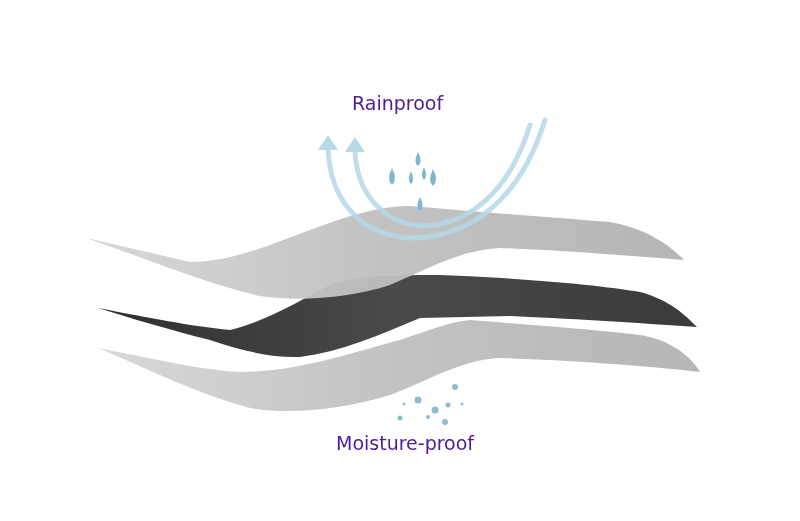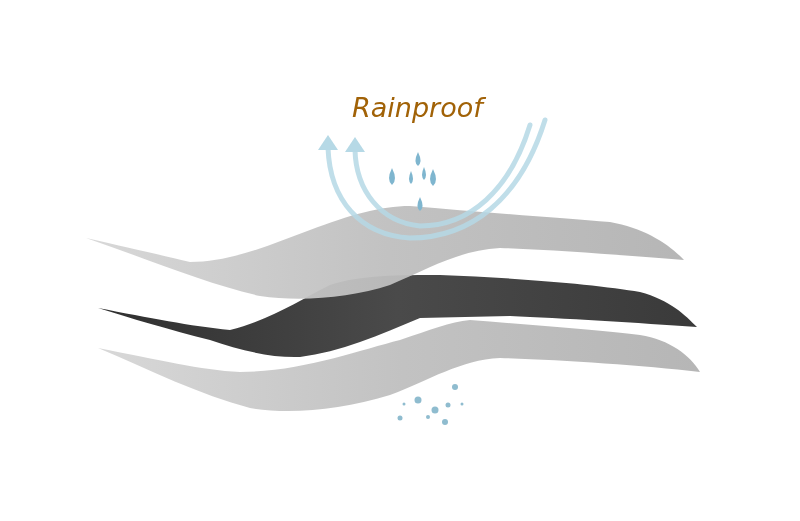--- a/index.html
+++ b/index.html
@@ -1,17 +1,17 @@
 <!DOCTYPE html>
 <html><head>
 <meta charset="utf-8">
 <style>
   html, body { margin:0; padding:0; background:#ffffff; }
   .canvas { position:relative; width:800px; height:521px; overflow:hidden; background:#ffffff; font-family:"DejaVu Sans", sans-serif; }
-  .label { position:absolute; color:#a16207; font-size:27px; white-space:nowrap;font-style:italic; }
+  .label { position:absolute; color:#4c1d95; font-size:19px; white-space:nowrap; }
   .label-top { left:352px; top:92px; }
   .label-bottom { left:336px; top:432px; }
   svg { position:absolute; left:0; top:0; }
 </style>
 </head>
 <body>
 
 <div class="canvas">
   <svg width="800" height="521" viewBox="0 0 800 521">
     <defs>
@@ -58,13 +58,14 @@
       <circle cx="448" cy="405" r="2.5"></circle>
       <circle cx="400" cy="418" r="2.5"></circle>
       <circle cx="428" cy="417" r="2"></circle>
       <circle cx="445" cy="422" r="3"></circle>
       <circle cx="404" cy="404" r="1.5"></circle>
       <circle cx="462" cy="404" r="1.5"></circle>
     </g>
   </svg>
 
   <div class="label label-top">Rainproof</div>
+  <div class="label label-bottom">Moisture-proof</div>
 </div>
 
 </body></html>

